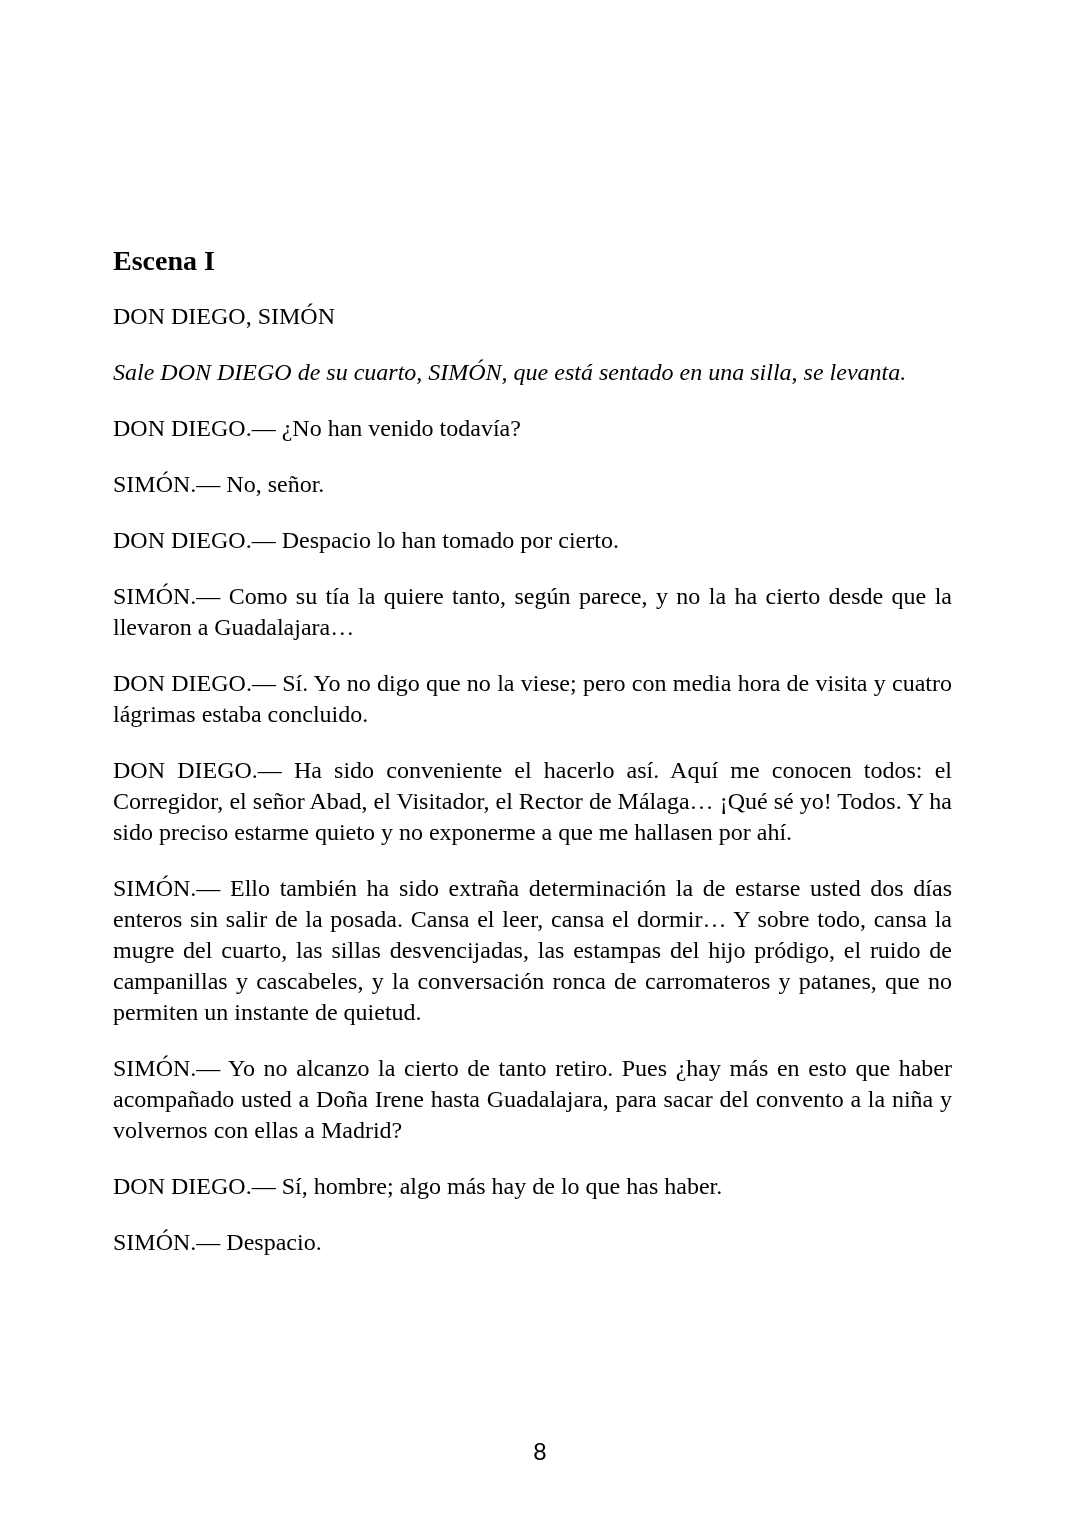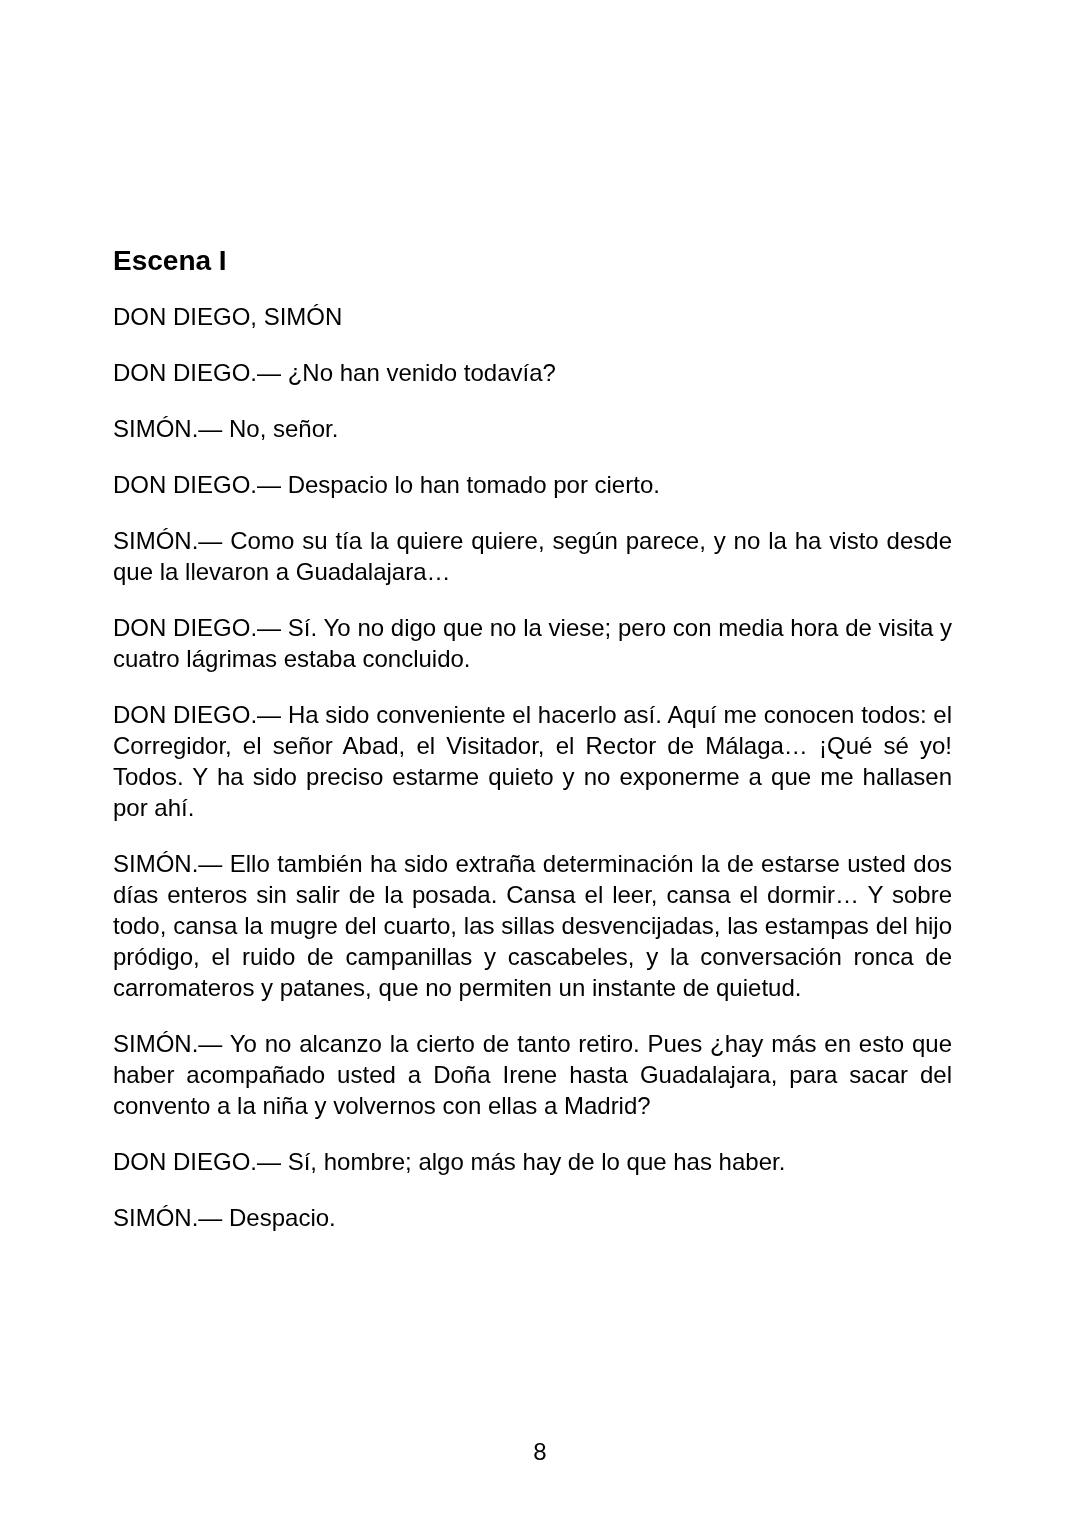--- a/index.html
+++ b/index.html
@@ -2,21 +2,21 @@
 <html><head>
   <meta charset="utf-8">
   <style>
     html, body { margin: 0; padding: 0; background: #ffffff; }
     body { width: 1080px; height: 1527px; position: relative; overflow: hidden; }
     .page {
       position: absolute;
       left: 113px;
       top: 243px;
       width: 855px;
-      font-family: Liberation Sans, sans-serif;
+      font-family: Liberation Serif, serif;
       color: #000000;
       font-size: 24px;
       line-height: 31px;
     }
     .heading {
       font-weight: bold;
       font-size: 28px;
       line-height: 36px;
       margin: 0 0 22px 0;
     }
@@ -36,24 +36,25 @@
       line-height: 31px;
       color: #000000;
     }
   </style>
 </head>
 <body>
 
 <div class="page">
   <div class="heading">Escena I</div>
   <p class="para">DON DIEGO, SIMÓN</p>
+  <p class="para italic">Sale DON DIEGO de su cuarto, SIMÓN, que está sentado en una silla, se levanta.</p>
   <p class="para">DON DIEGO.— ¿No han venido todavía?</p>
   <p class="para">SIMÓN.— No, señor.</p>
   <p class="para">DON DIEGO.— Despacio lo han tomado por cierto.</p>
-  <p class="para">SIMÓN.— Como su tía la quiere quiere, según parece, y no la ha visto desde que la llevaron a Guadalajara…</p>
+  <p class="para">SIMÓN.— Como su tía la quiere tanto, según parece, y no la ha cierto desde que la llevaron a Guadalajara…</p>
   <p class="para">DON DIEGO.— Sí. Yo no digo que no la viese; pero con media hora de visita y cuatro lágrimas estaba concluido.</p>
   <p class="para">DON DIEGO.— Ha sido conveniente el hacerlo así. Aquí me conocen todos: el Corregidor, el señor Abad, el Visitador, el Rector de Málaga… ¡Qué sé yo! Todos. Y ha sido preciso estarme quieto y no exponerme a que me hallasen por ahí.</p>
   <p class="para">SIMÓN.— Ello también ha sido extraña determinación la de estarse usted dos días enteros sin salir de la posada. Cansa el leer, cansa el dormir… Y sobre todo, cansa la mugre del cuarto, las sillas desvencijadas, las estampas del hijo pródigo, el ruido de campanillas y cascabeles, y la conversación ronca de carromateros y patanes, que no permiten un instante de quietud.</p>
   <p class="para">SIMÓN.— Yo no alcanzo la cierto de tanto retiro. Pues ¿hay más en esto que haber acompañado usted a Doña Irene hasta Guadalajara, para sacar del convento a la niña y volvernos con ellas a Madrid?</p>
   <p class="para">DON DIEGO.— Sí, hombre; algo más hay de lo que has haber.</p>
   <p class="para">SIMÓN.— Despacio.</p>
 </div>
 
 <div class="page-number">8</div>
 

